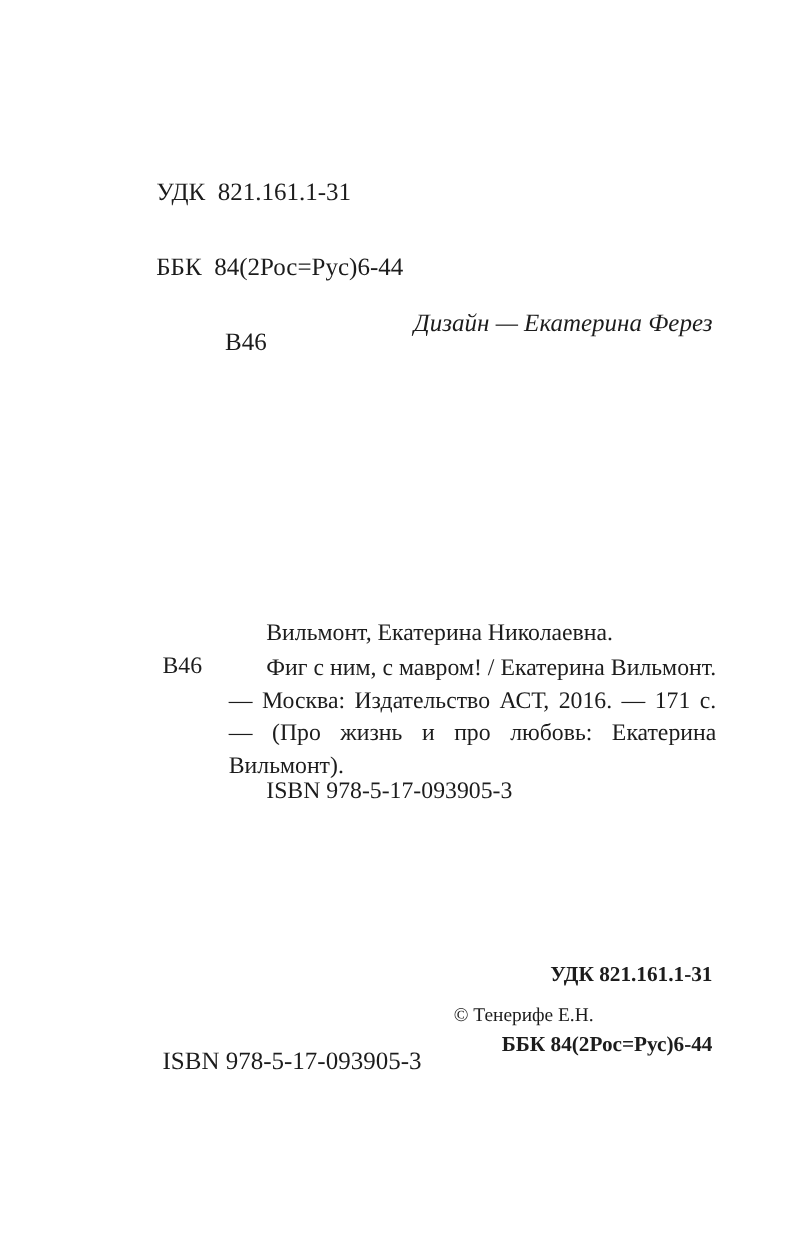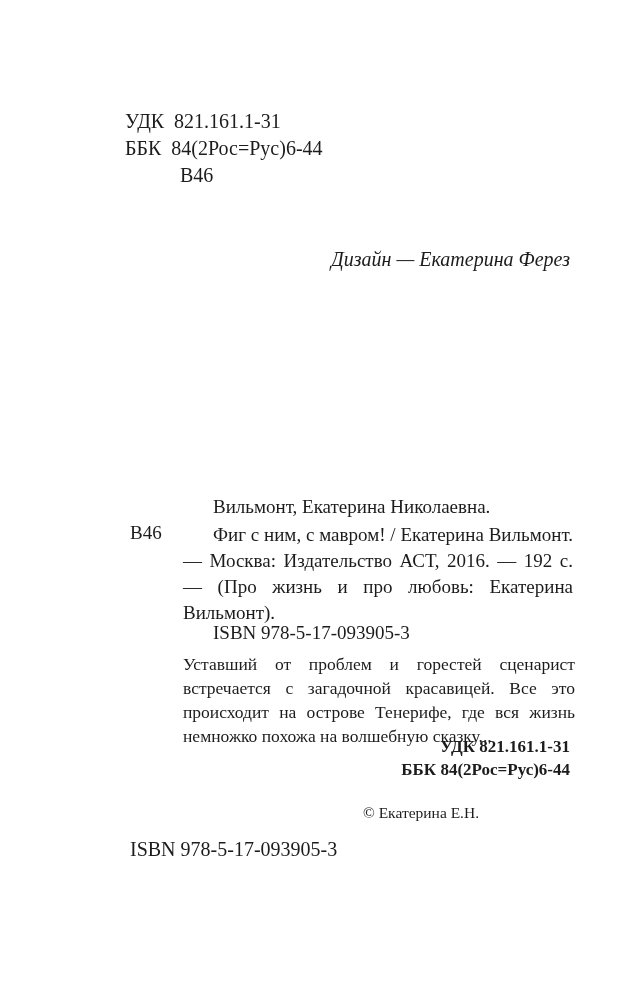--- a/index.html
+++ b/index.html
@@ -9,21 +9,21 @@
   }
   .page {
     position: relative;
     width: 641px;
     height: 1001px;
     background: #ffffff;
     font-family: "Liberation Serif", "DejaVu Serif", serif;
     color: #1c1c1c;
     overflow: hidden;
   }
-  .line { white-space: pre; }
+  .line { white-space: pre; margin-top: 33px; }
 
   
   .top-class {
     position: absolute;
     left: 125px;
     top: 108px;
     font-size: 20px;
     line-height: 27px;
   }
   .top-class .code-indent {
@@ -127,30 +127,29 @@
     <div class="line">ББК  84(2Рос=Рус)6-44</div>
     <div class="line code-indent">В46</div>
   </div>
 
   <div class="designer">Дизайн — Екатерина Ферез</div>
 
   <div class="author-heading">Вильмонт, Екатерина Николаевна.</div>
 
   <div class="catalog-code">В46</div>
 
-  <p class="biblio">Фиг с ним, с мавром! / Екатерина Вильмонт. — Москва: Издательство АСТ, 2016. — 192 с. — (Про жизнь и про любовь: Екатерина Вильмонт).</p>
+  <p class="biblio">Фиг с ним, с мавром! / Екатерина Вильмонт. — Москва: Издательство АСТ, 2016. — 171 с. — (Про жизнь и про любовь: Екатерина Вильмонт).</p>
 
   <div class="isbn-middle">ISBN 978-5-17-093905-3</div>
 
-  <p class="annotation">Уставший от проблем и горестей сценарист встречается с загадочной красавицей. Все это происходит на острове Тенерифе, где вся жизнь немножко похожа на волшебную сказку...</p>
 
   <div class="bottom-class">
     <div class="line">УДК 821.161.1-31</div>
     <div class="line">ББК 84(2Рос=Рус)6-44</div>
   </div>
 
   <div class="copyright">
-    <p>© Екатерина Е.Н.</p>
+    <p>© Тенерифе Е.Н.</p>
   </div>
 
   <div class="isbn-bottom">ISBN 978-5-17-093905-3</div>
 
 </div>
 
 </body></html>

